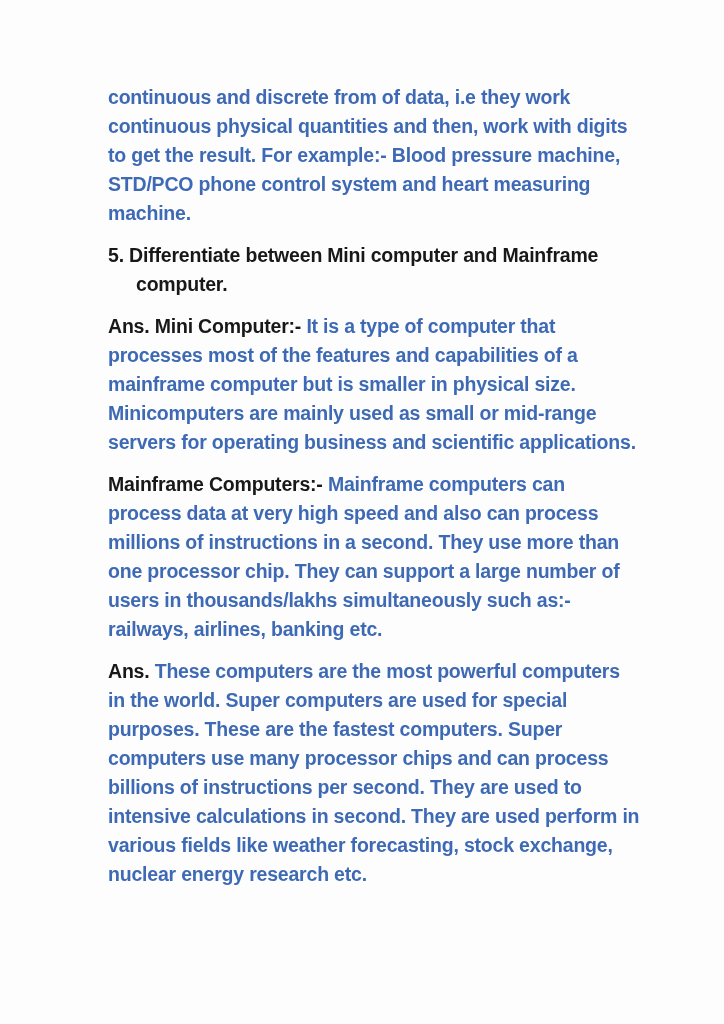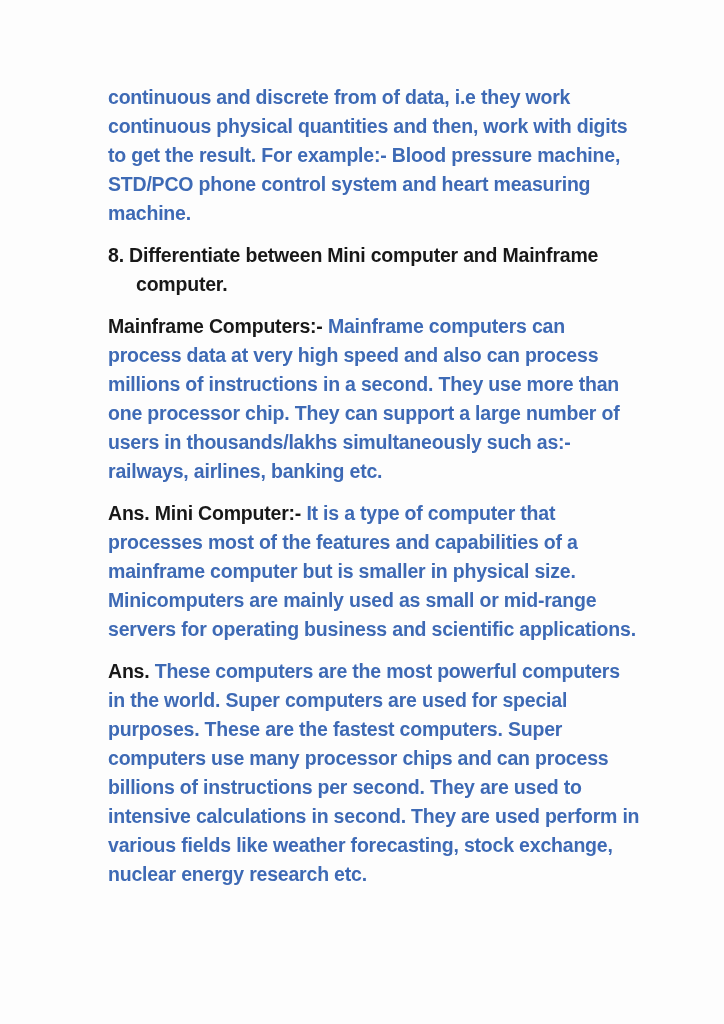--- a/index.html
+++ b/index.html
@@ -53,28 +53,28 @@
 </head>
 <body>
 
 <div class="page">
   <div class="content">
 
     <p class="para">
       <span class="run-blue">continuous and discrete from of data, i.e they work continuous physical quantities and then, work with digits to get the result. For example:- Blood pressure machine, STD/PCO phone control system and heart measuring machine.</span>
     </p>
 
-    <p class="para heading hang">8. Differentiate between Mini computer and Mainframe computer.</p>
+    <p class="para heading hang">5. Differentiate between Mini computer and Mainframe computer.</p>
+
+    <p class="para">
+      <span class="run-black">Ans. Mini Computer:- </span><span class="run-blue">It is a type of computer that processes most of the features and capabilities of a mainframe computer but is smaller in physical size. Minicomputers are mainly used as small or mid-range servers for operating business and scientific applications.</span>
+    </p>
 
     <p class="para">
       <span class="run-black">Mainframe Computers:- </span><span class="run-blue">Mainframe computers can process data at very high speed and also can process millions of instructions in a second. They use more than one processor chip. They can support a large number of users in thousands/lakhs simultaneously such as:- railways, airlines, banking etc.</span>
-    </p>
-
-    <p class="para">
-      <span class="run-black">Ans. Mini Computer:- </span><span class="run-blue">It is a type of computer that processes most of the features and capabilities of a mainframe computer but is smaller in physical size. Minicomputers are mainly used as small or mid-range servers for operating business and scientific applications.</span>
     </p>
 
 
     <p class="para">
       <span class="run-black">Ans. </span><span class="run-blue">These computers are the most powerful computers in the world. Super computers are used for special purposes. These are the fastest computers. Super computers use many processor chips and can process billions of instructions per second. They are used to intensive calculations in second. They are used perform in various fields like weather forecasting, stock exchange, nuclear energy research etc.</span>
     </p>
 
   </div>
 </div>
 

